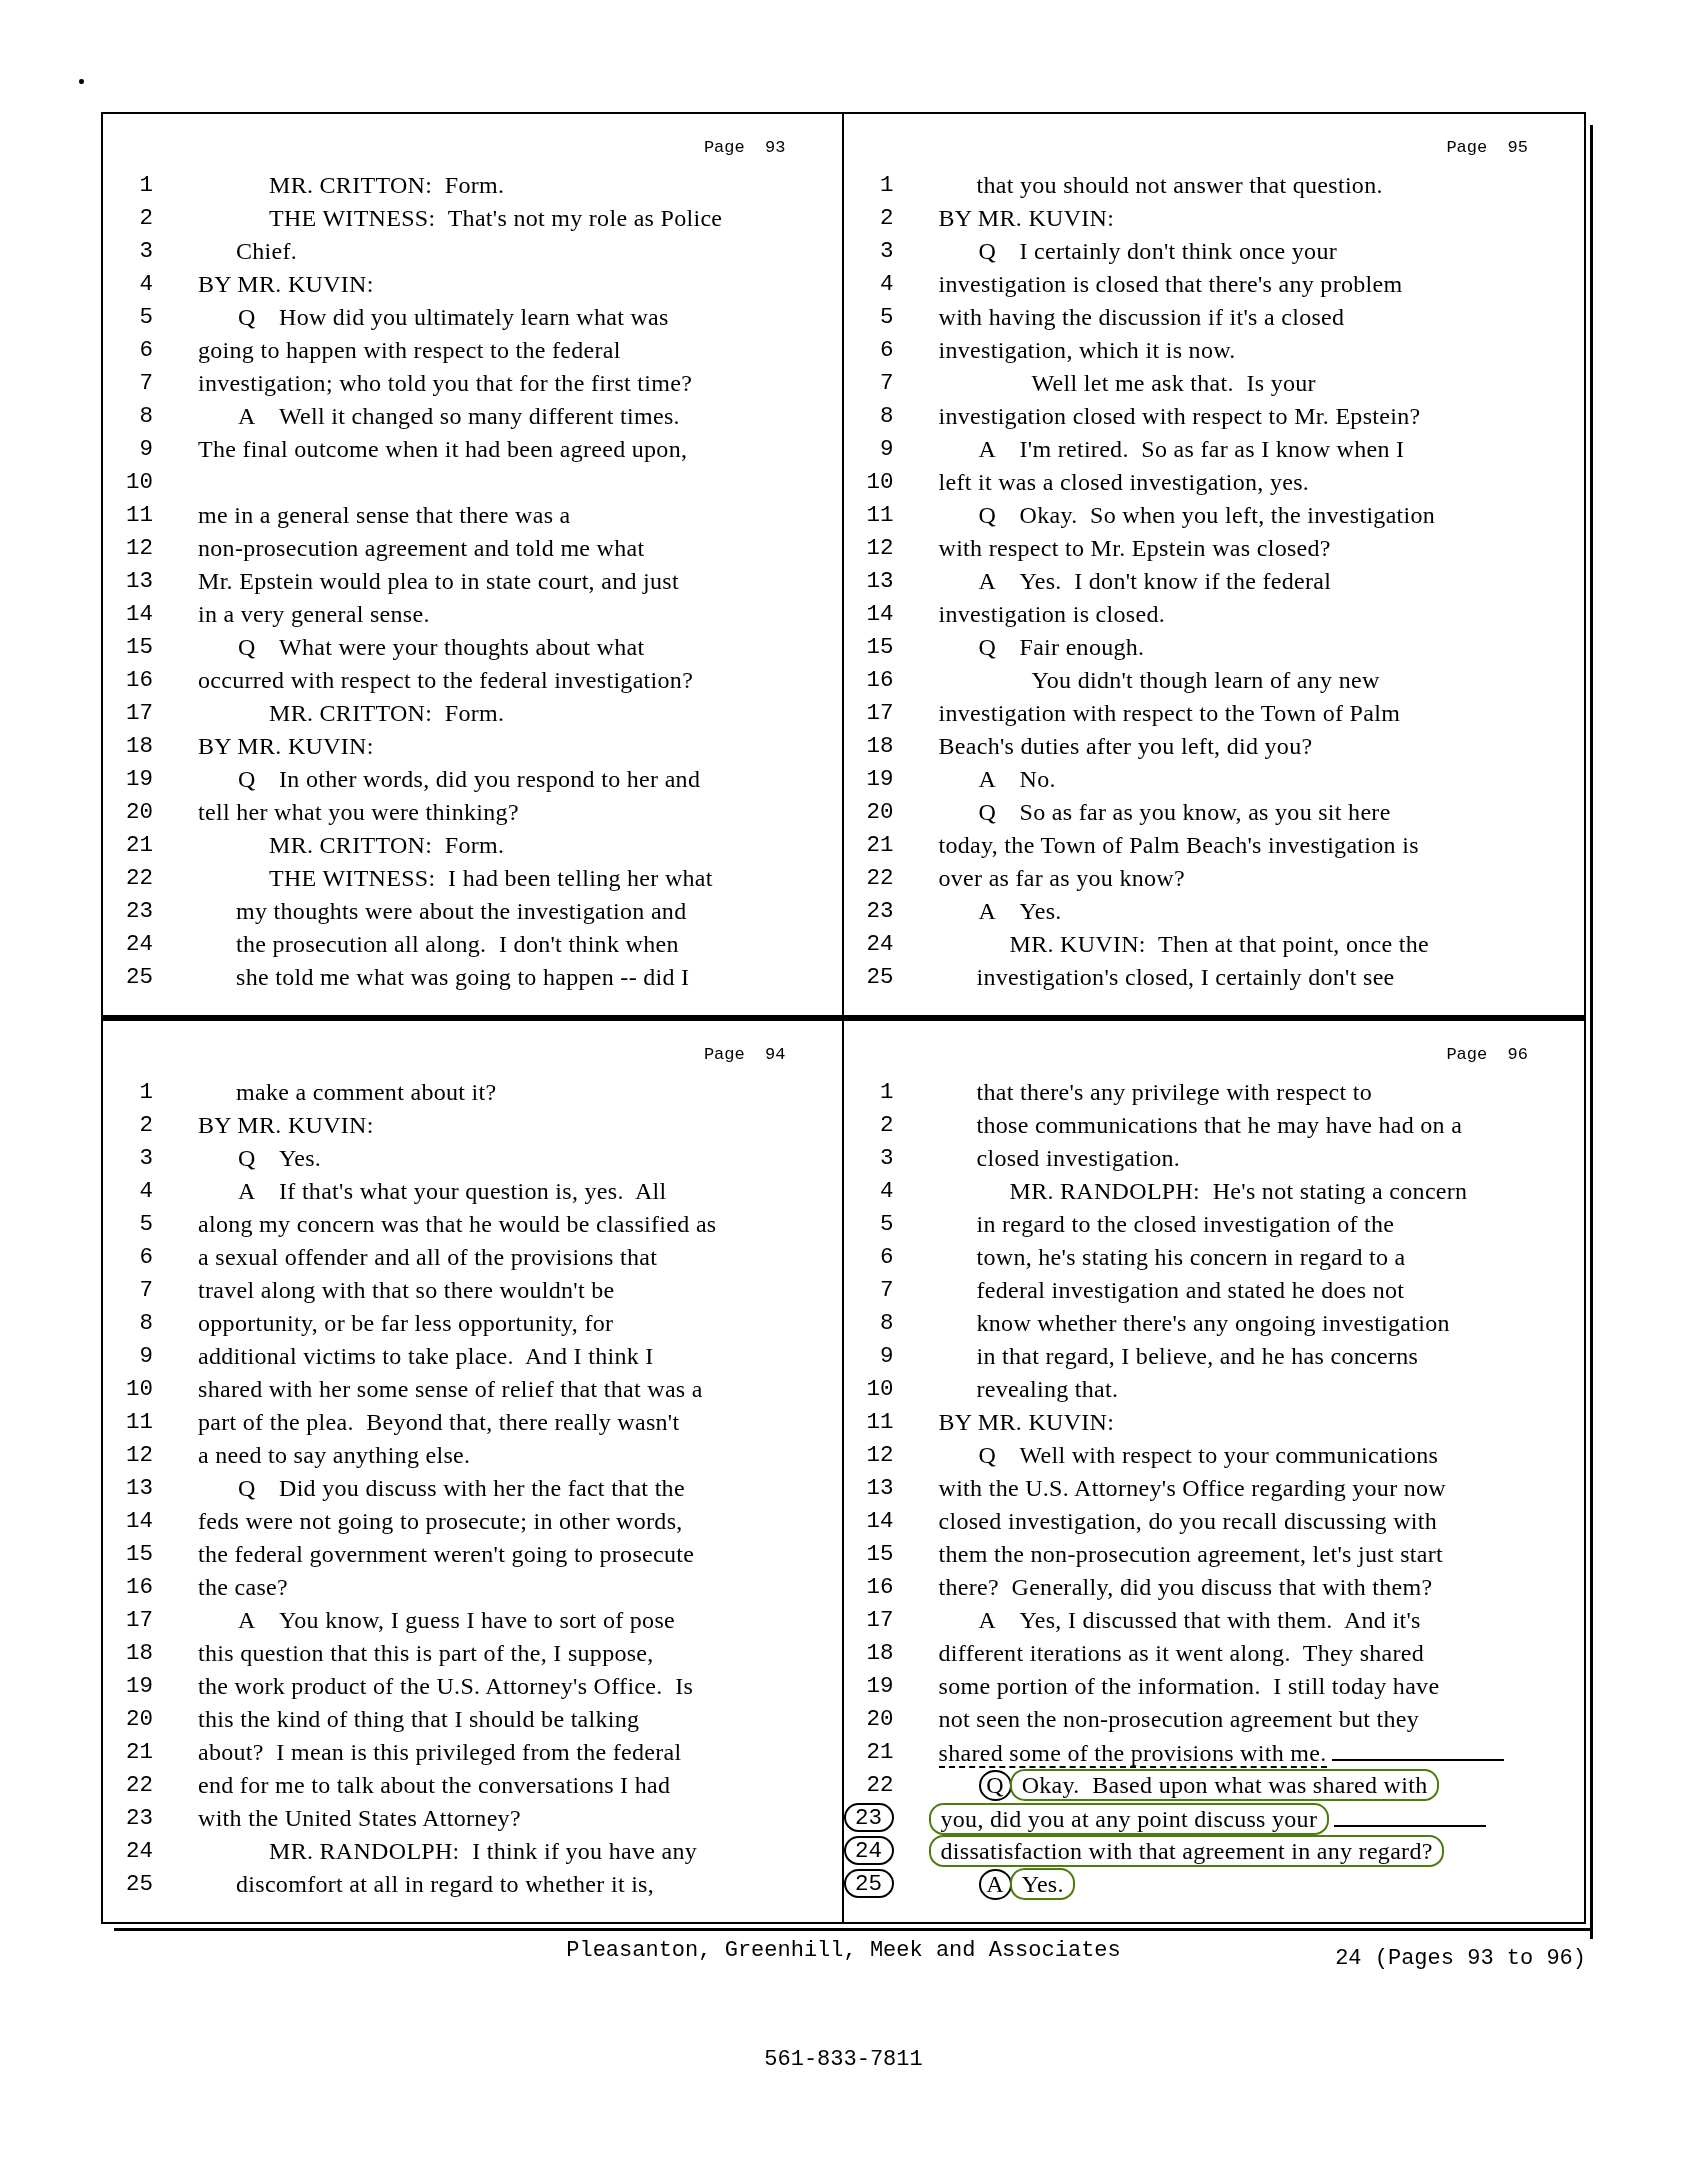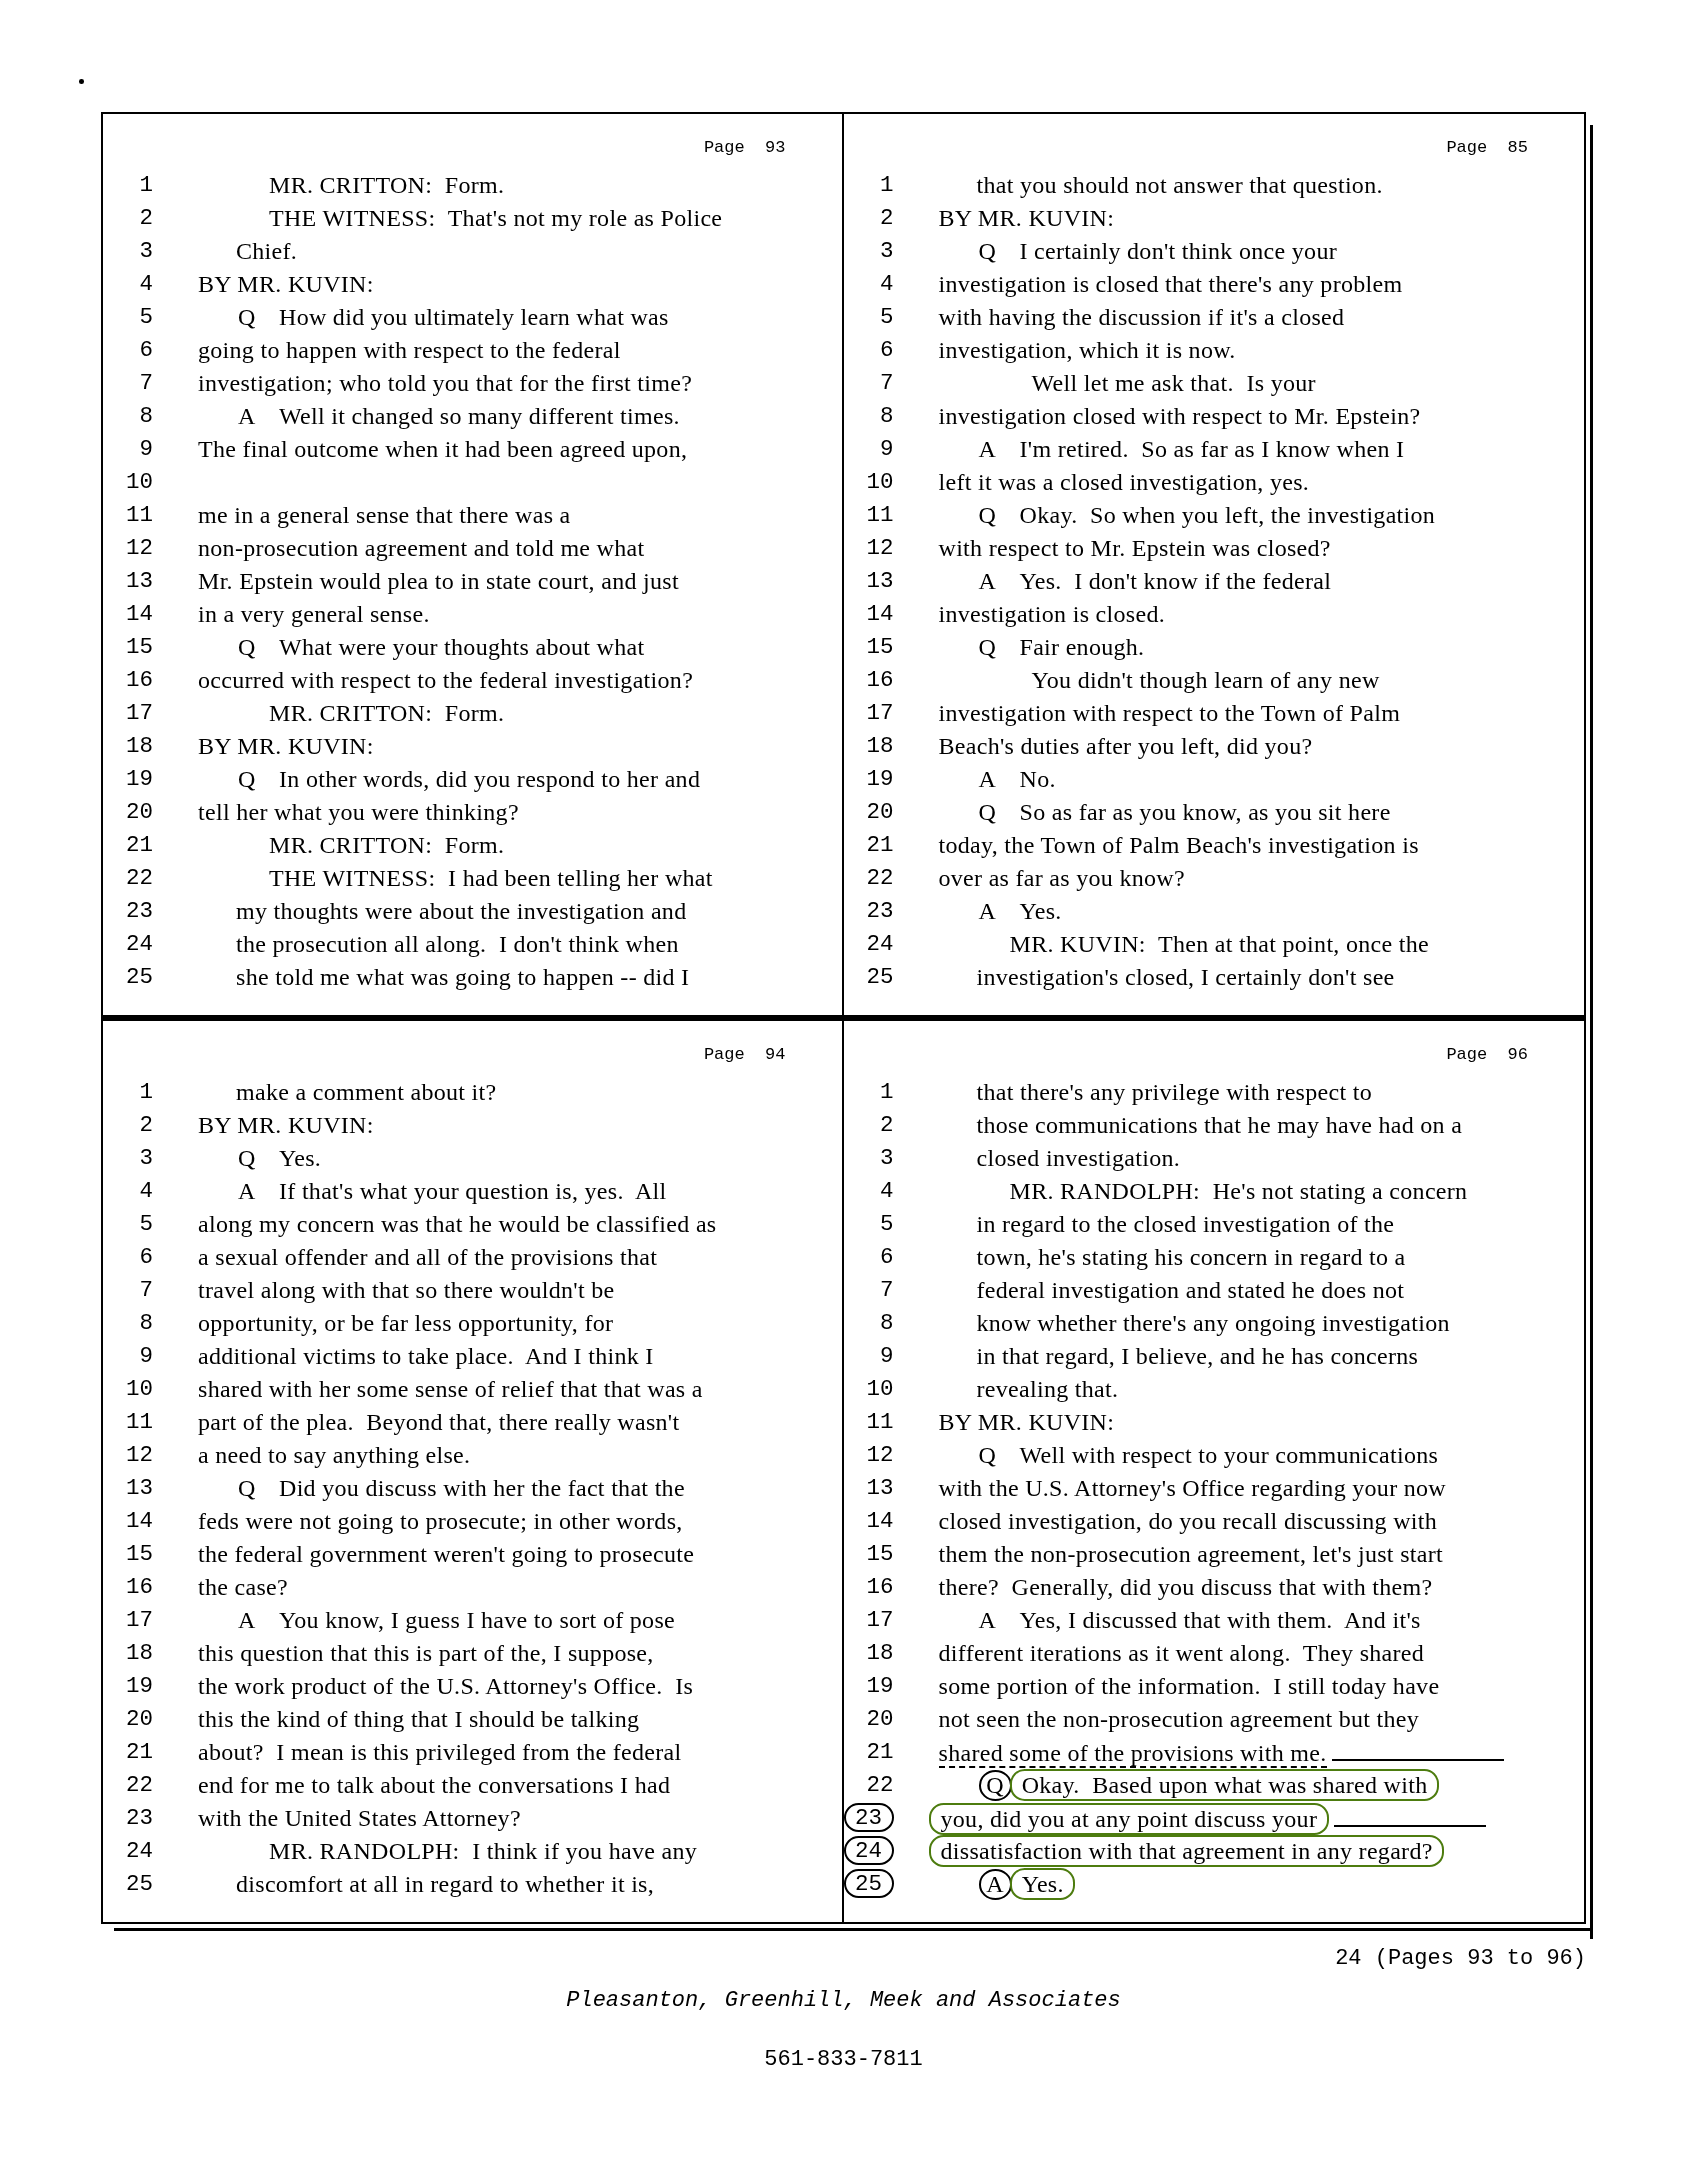--- a/index.html
+++ b/index.html
@@ -47,21 +47,21 @@
     display:inline-block;border:2px solid #4d7c0f;border-radius:14.6px;
     padding:0 9.3px;line-height:28px;margin-left:-9.3px;text-align:right;
   }
   .seg.u-dashed{border-bottom:2px dashed #000;padding-bottom:0.7px;}
   .tail{display:inline-block;border-bottom:2px solid #000;height:22.5px;vertical-align:baseline;margin-left:5.3px;}
   .footer-page,.footer-firm,.footer-phone{
     position:absolute;left:101px;width:1485px;
     font-family:"Liberation Mono","DejaVu Sans Mono",monospace;font-size:22px;white-space:pre;
   }
   .footer-page{top:1946px;text-align:right;}
-  .footer-firm{top:1988px;text-align:center;font-style:italic;}
+  .footer-firm{top:1938px;text-align:center;}
   .footer-phone{top:2047px;text-align:center;}
 </style>
 </head>
 <body>
 
 <div class="scan-dot"></div>
 
 <div class="sheet">
   <div class="edge-right"></div>
   <div class="edge-bottom"></div>
@@ -165,21 +165,21 @@
           <span class="txt ind-cont"><span class="seg">the prosecution all along.  I don't think when</span></span>
         </div>
         <div class="line">
           <span class="ln">25</span>
           <span class="txt ind-cont"><span class="seg">she told me what was going to happen -- did I</span></span>
         </div>
       </div>
   </div>
 
   <div class="cell cell-tr">
-    <div class="page-header">Page  85</div>
+    <div class="page-header">Page  95</div>
     <div class="lines">
         <div class="line">
           <span class="ln">1</span>
           <span class="txt ind-cont"><span class="seg">that you should not answer that question.</span></span>
         </div>
         <div class="line">
           <span class="ln">2</span>
           <span class="txt ind-body"><span class="seg">BY MR. KUVIN:</span></span>
         </div>
         <div class="line">

